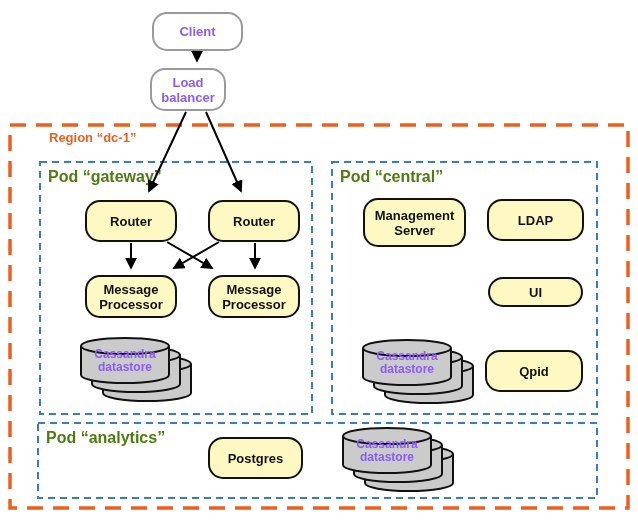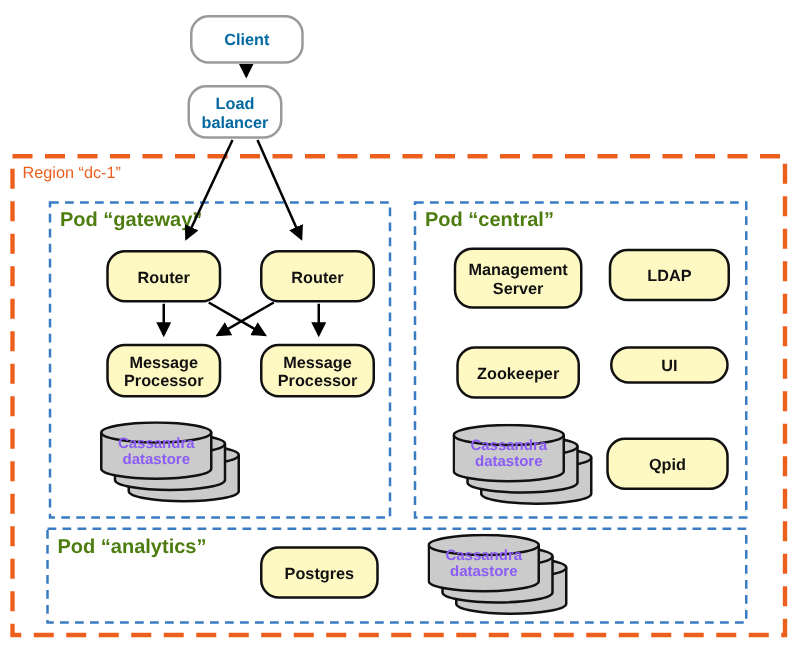--- a/index.html
+++ b/index.html
@@ -8,26 +8,26 @@
     font-family:"Liberation Sans",sans-serif;
   }
   svg.layer{position:absolute;left:0;top:0;width:638px;height:520px;}
   .node{
     position:absolute;box-sizing:border-box;
     background:#fef9c3;border:2px solid #111111;border-radius:15px;
     display:flex;align-items:center;justify-content:center;text-align:center;
     font-weight:bold;font-size:13px;line-height:15px;color:#111111;
     padding:0 5px;
   }
-  .node.external{background:#ffffff;border-color:#9a9a9a;color:#0369a1;}
+  .node.external{background:#ffffff;border-color:#9a9a9a;color:#8b5cf6;}
   .pod-label{
     position:absolute;font-weight:bold;font-size:16px;color:#4d7c0f;white-space:nowrap;
   }
   .region-label{
-    position:absolute;font-weight:normal;font-size:13px;color:#ed5f1c;white-space:nowrap;
+    position:absolute;font-weight:bold;font-size:13px;color:#ed5f1c;white-space:nowrap;margin-left:31px;
   }
   .stack{position:absolute;}
   .stack .stack-label{
     position:absolute;left:1px;top:11px;width:88px;
     font-weight:bold;font-size:12px;line-height:13px;color:#8b5cf6;text-align:center;
   }
 </style>
 </head>
 <body>
 
@@ -69,21 +69,20 @@
     <svg width="120" height="68">
       <use href="#cylinder" x="22" y="18"></use>
       <use href="#cylinder" x="11" y="9"></use>
       <use href="#cylinder" x="0" y="0"></use>
     </svg>
     <div class="stack-label">Cassandra datastore</div>
   </div>
 
   <div class="node" style="left:363px;top:198px;width:103px;height:49px">Management Server</div>
   <div class="node" style="left:487px;top:199px;width:97px;height:42px">LDAP</div>
-  <div class="node" style="left:365px;top:277px;width:99px;height:42px">Zookeeper</div>
   <div class="node" style="left:488px;top:277px;width:95px;height:30px">UI</div>
   <div class="node" style="left:485px;top:350px;width:98px;height:42px">Qpid</div>
 
   <div class="stack" style="left:362px;top:339px;width:120px;height:68px">
     <svg width="120" height="68">
       <use href="#cylinder" x="22" y="18"></use>
       <use href="#cylinder" x="11" y="9"></use>
       <use href="#cylinder" x="0" y="0"></use>
     </svg>
     <div class="stack-label">Cassandra datastore</div>

